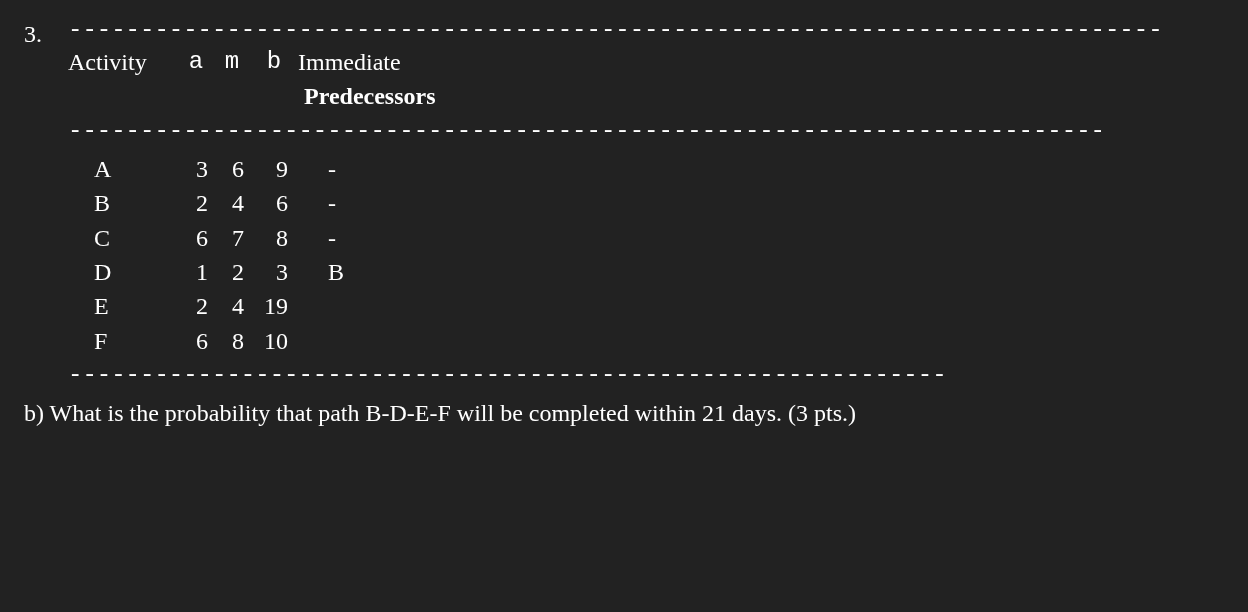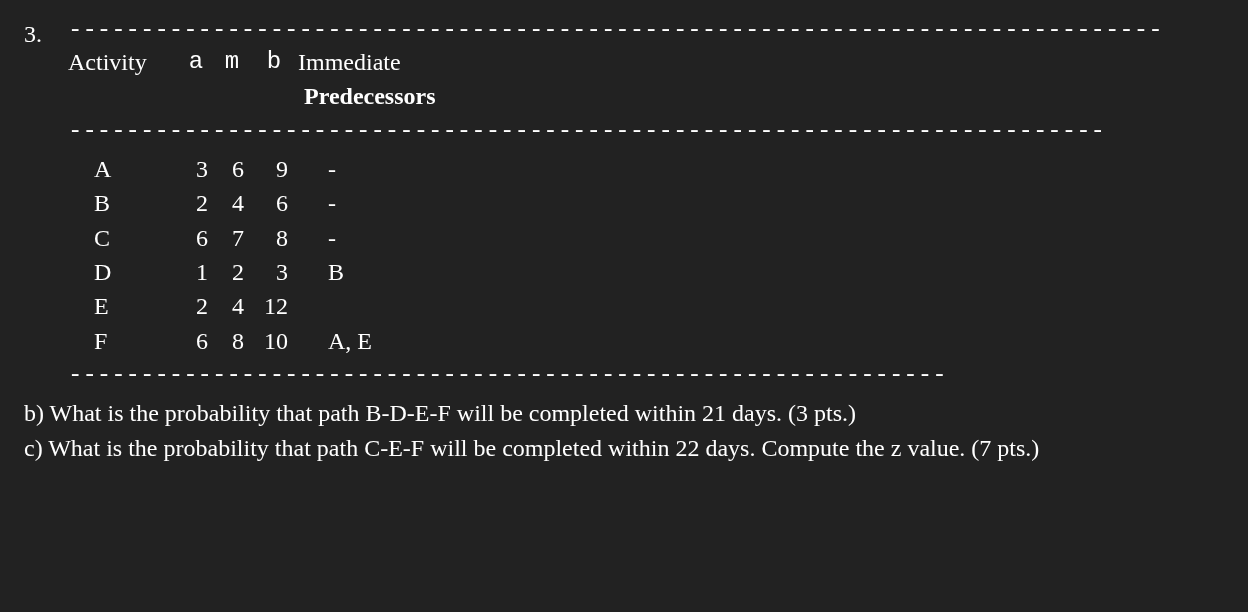--- a/index.html
+++ b/index.html
@@ -133,33 +133,31 @@
           <div class="c-activity">D</div>
           <div class="c-a">1</div>
           <div class="c-m">2</div>
           <div class="c-b">3</div>
           <div class="c-pred">B</div>
         </div>
         <div class="data-row">
           <div class="c-activity">E</div>
           <div class="c-a">2</div>
           <div class="c-m">4</div>
-          <div class="c-b">12</div>
+          <div class="c-b">19</div>
         </div>
         <div class="data-row">
           <div class="c-activity">F</div>
           <div class="c-a">6</div>
           <div class="c-m">8</div>
           <div class="c-b">10</div>
-          <div class="c-pred">A, E</div>
         </div>
       </div>
 
       <div class="dashed-line" style="margin-top:6px;">-------------------------------------------------------------</div>
 
       <div class="questions">
         <p>b) What is the probability that path B-D-E-F will be completed within 21 days. (3 pts.)</p>
-        <p>c) What is the probability that path C-E-F will be completed within 22 days. Compute the z value. (7 pts.)</p>
       </div>
 
     </div>
   </div>
 </div>
 
 </body></html>

